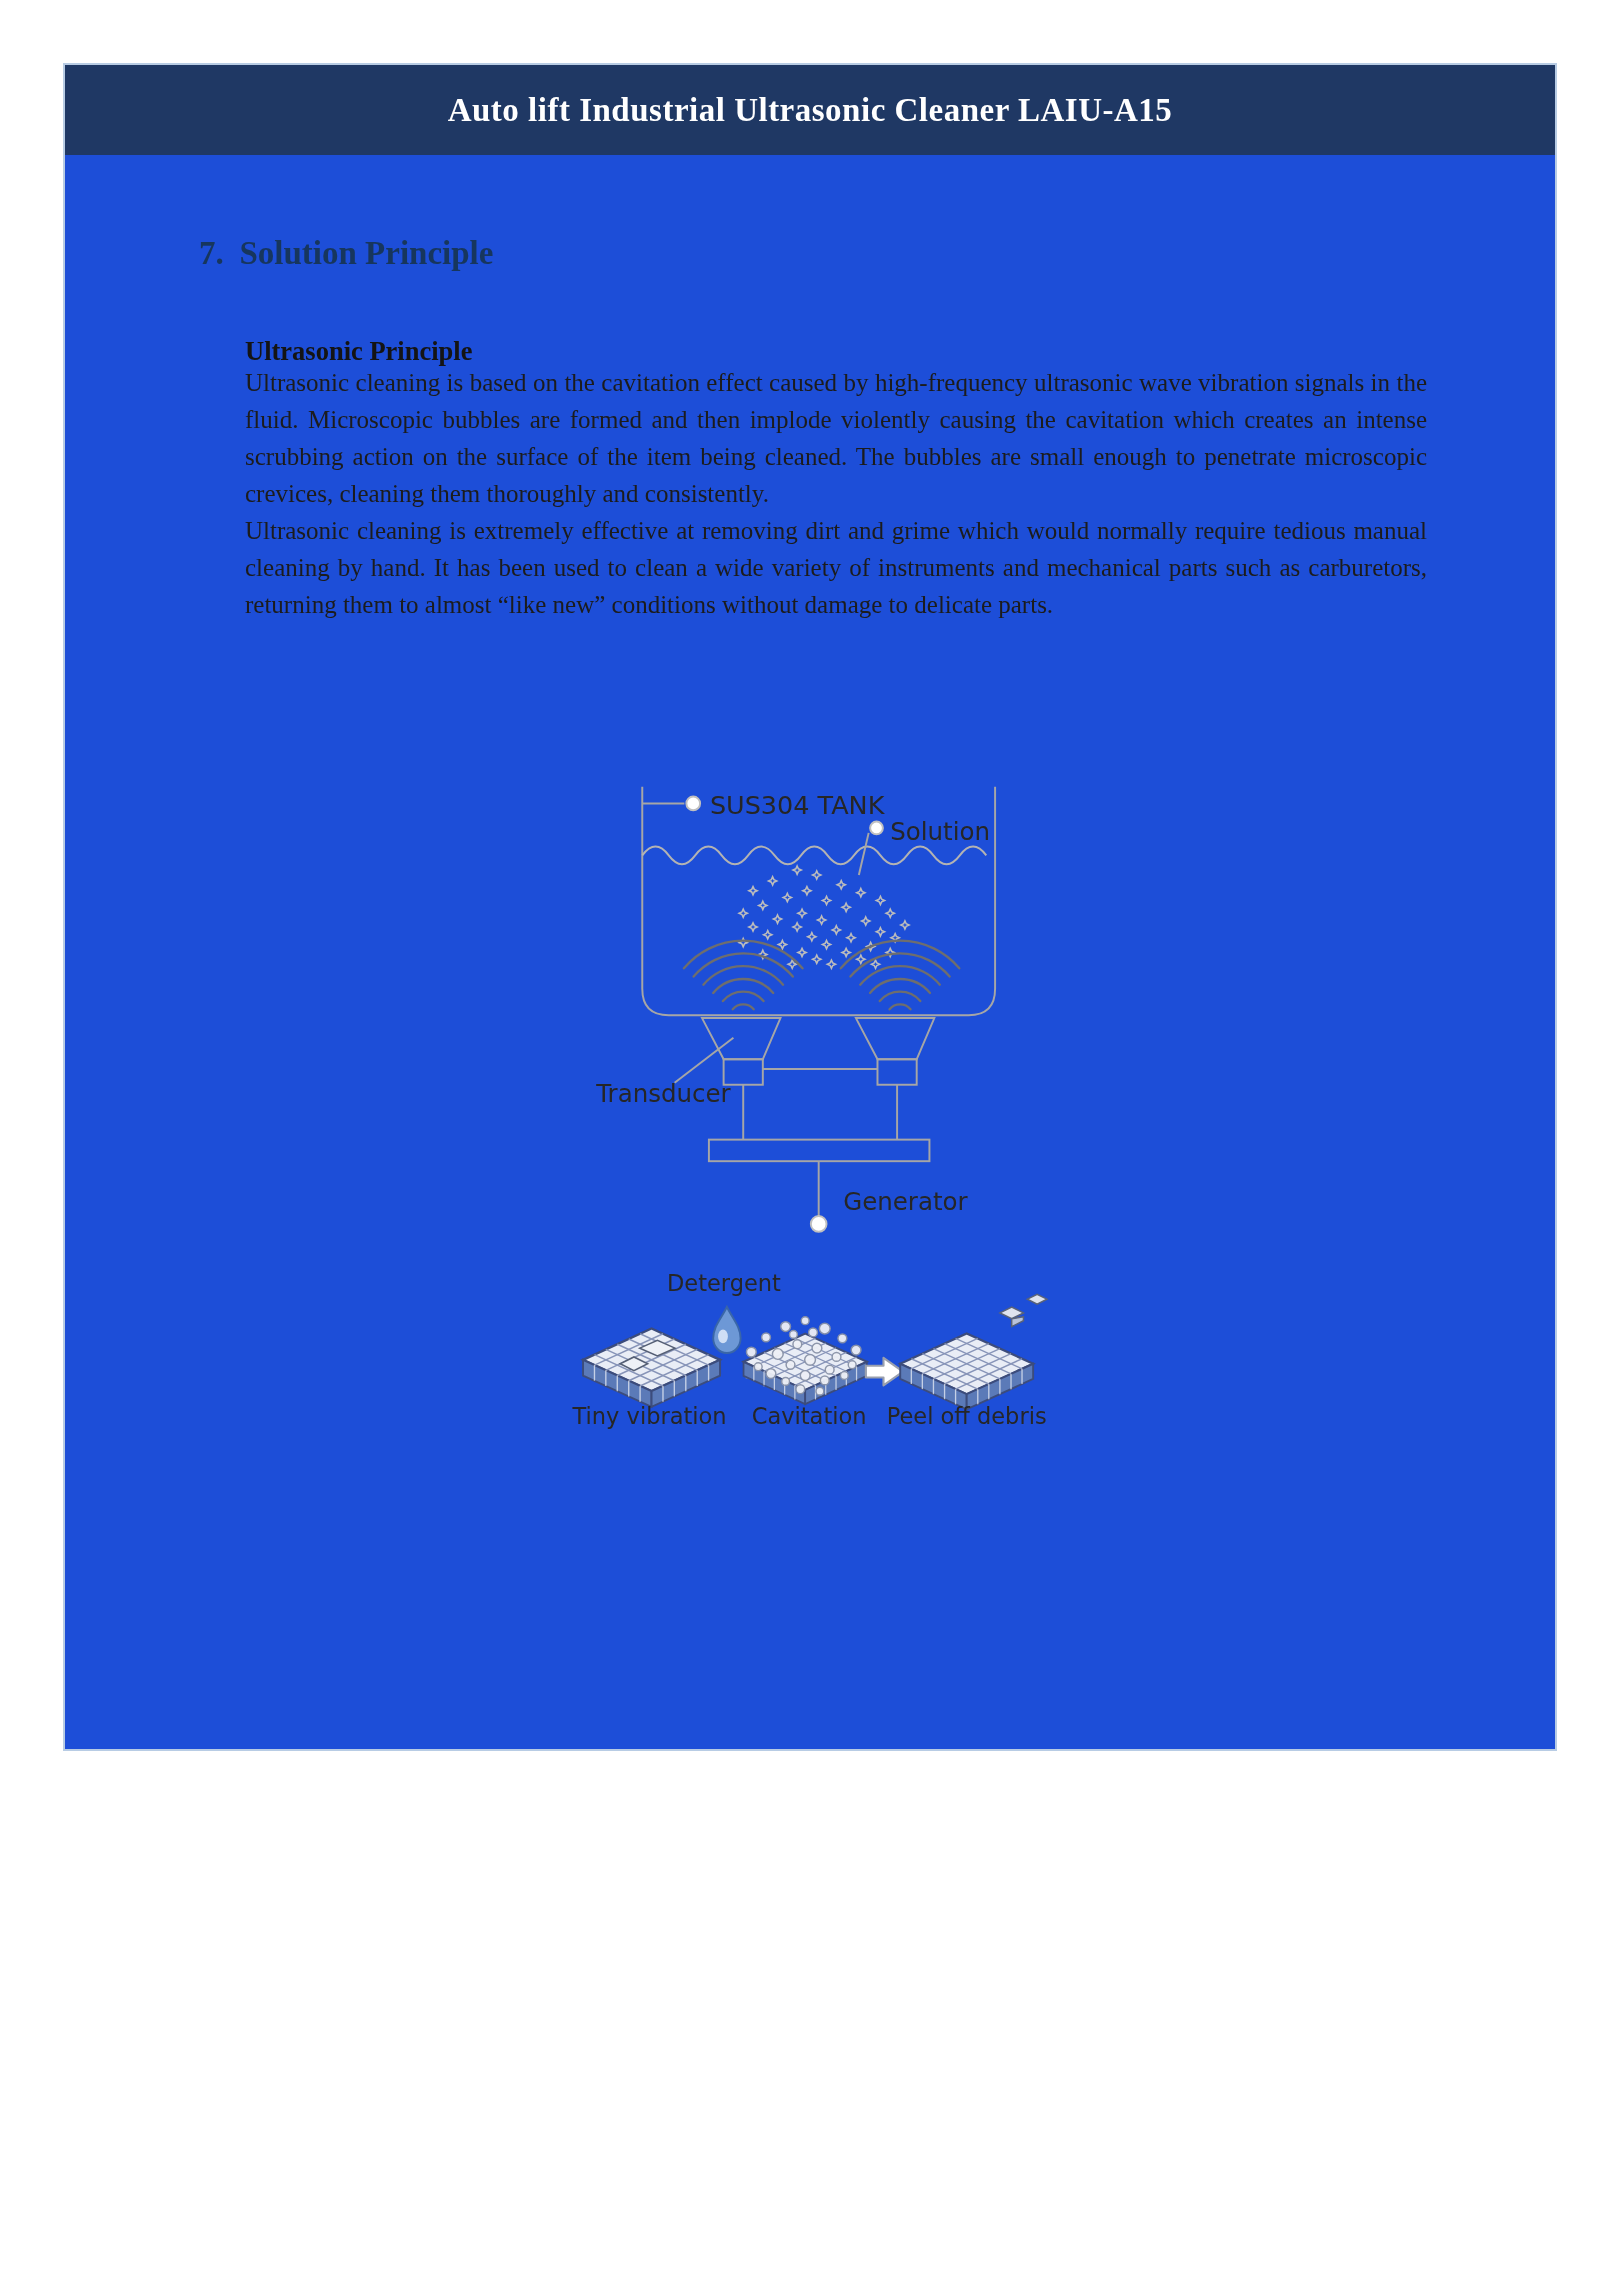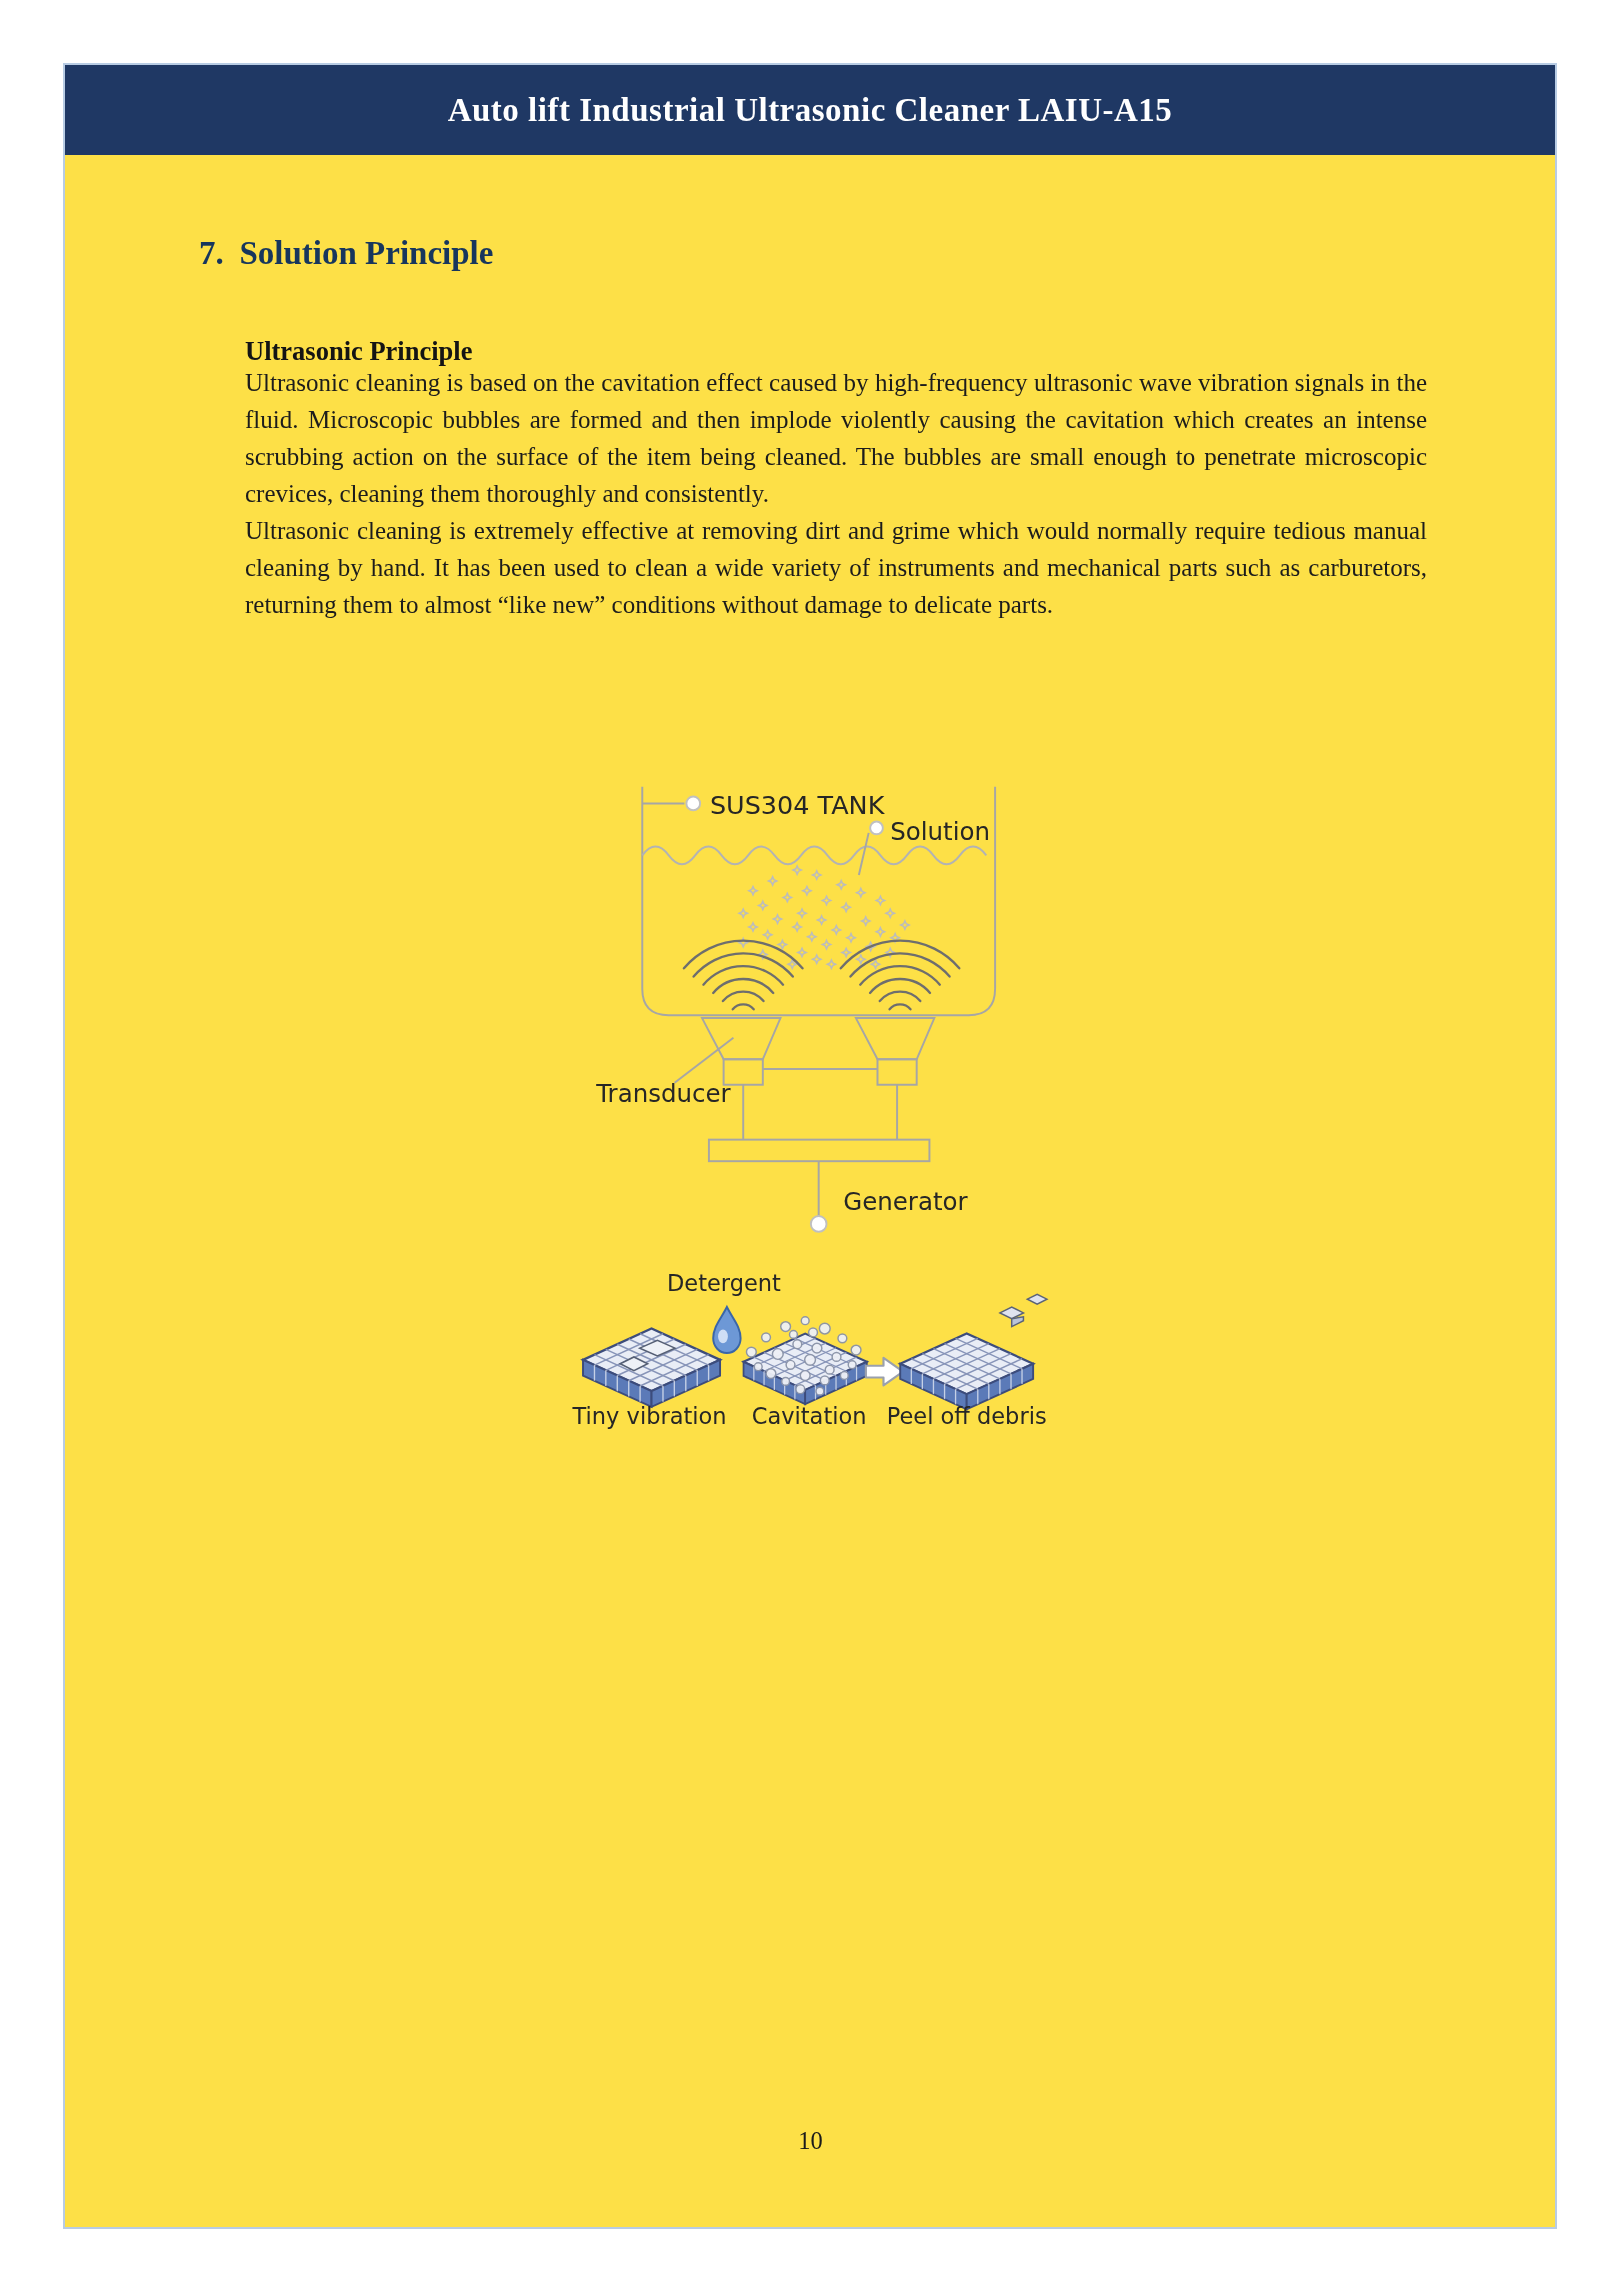--- a/index.html
+++ b/index.html
@@ -21,23 +21,23 @@
   .page{
     position:relative;
     width:1621px;height:2293px;
     background:#ffffff;
     font-family:"Liberation Serif", serif;
     color:var(--body-text);
     overflow:hidden;
   }
   .frame{
     position:absolute;left:63px;top:63px;
-    width:1494px;height:2166px;
+    width:1494px;height:1688px;
     border:2.9px solid var(--frame-border);
-    background:#fde047;
+    background:#1d4ed8;
   }
   .header-bar{
     position:absolute;left:0;top:0;right:0;height:90px;
     background:var(--header-bg);
     display:flex;align-items:center;justify-content:center;
   }
   .header-title{
     color:#ffffff;
     font-size:33px;
     font-weight:bold;
@@ -299,15 +299,14 @@
         <path d="M62,-66 L72,-71 L82,-66 L72,-61 Z"></path>
       </g>
     </g>
 
     <text class="diag-label" x="84" y="166" font-size="23" text-anchor="middle">Tiny vibration</text>
     <text class="diag-label" x="247" y="166" font-size="23" text-anchor="middle">Cavitation</text>
     <text class="diag-label" x="408" y="166" font-size="23" text-anchor="middle">Peel off debris</text>
   </svg>
 
 
-  <div class="page-number">10</div>
 </div>
 
 
 </body></html>

